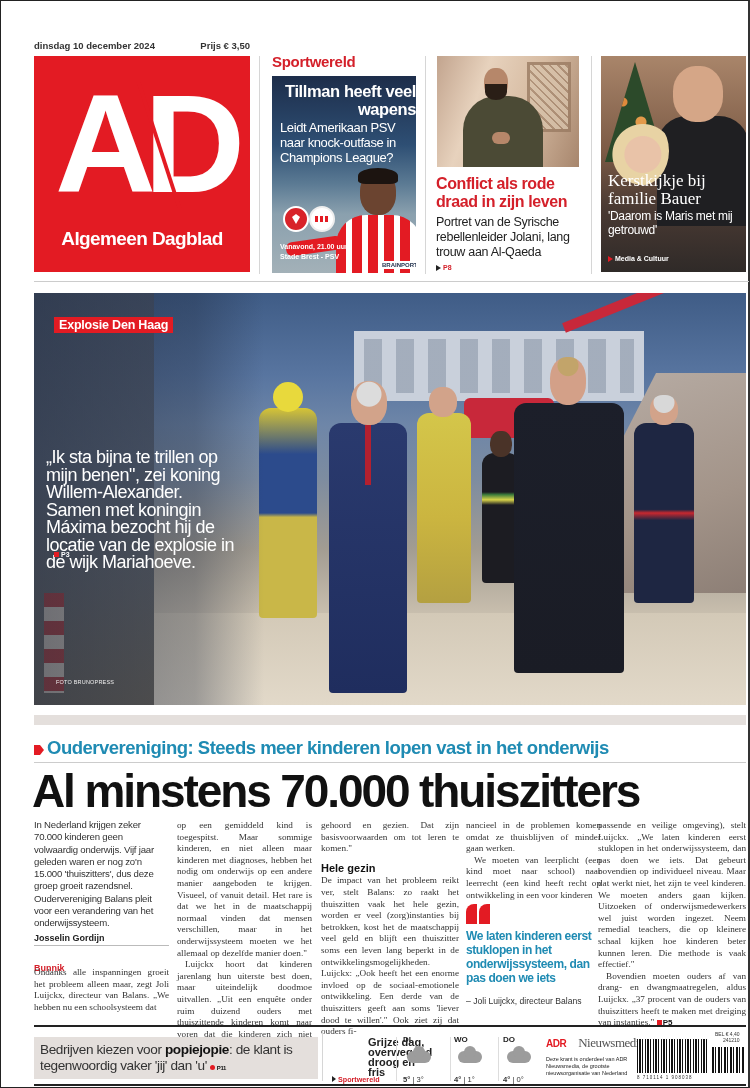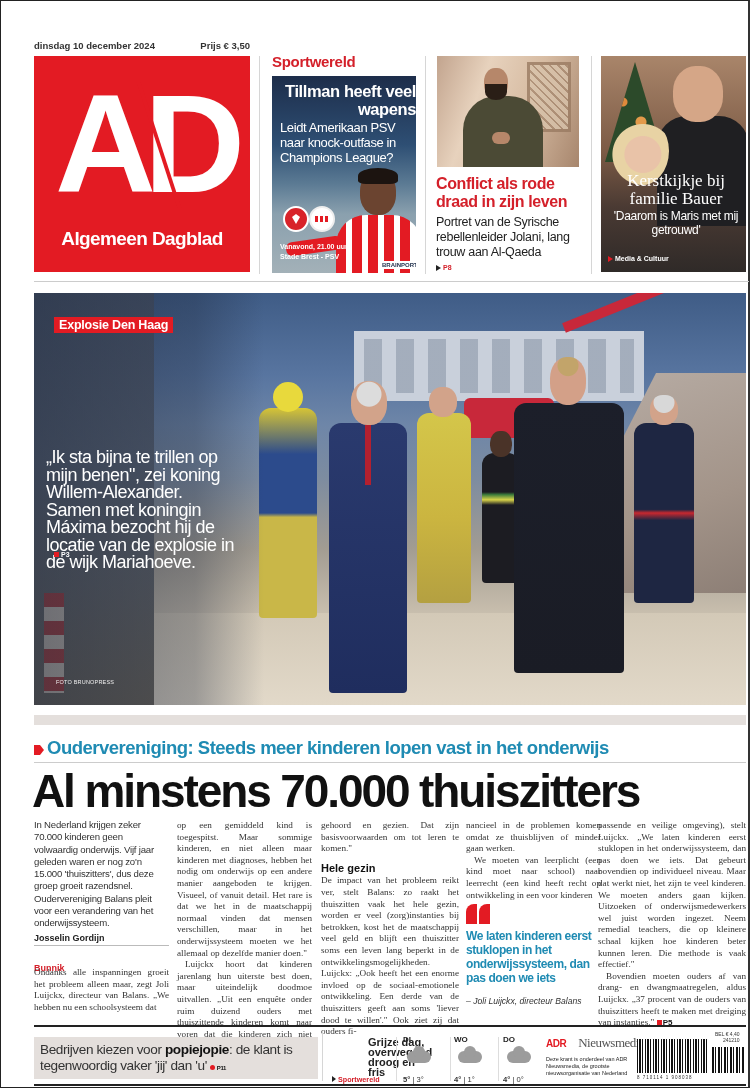--- a/index.html
+++ b/index.html
@@ -44,21 +44,21 @@
   .photo2 .beard { position: absolute; left: 48px; top: 28px; width: 22px; height: 16px; border-radius: 0 0 50% 50%; background: #2a1e16; }
   .photo2 .hand { position: absolute; left: 55px; top: 76px; width: 18px; height: 12px; border-radius: 6px; background: #b6876a; }
   .conflict-title { position: absolute; left: 435px; top: 174px; width: 150px; font-size: 16px; line-height: 18px; font-weight: bold; color: #d4202a; letter-spacing: -0.4px; }
   .conflict-sub { position: absolute; left: 435px; top: 214px; width: 155px; font-size: 12.5px; line-height: 15px; color: #222; letter-spacing: -0.3px; }
   .pref { font-size: 7px; font-weight: bold; color: #d4202a; }
   .pref::before { content: ""; display: inline-block; width: 0; height: 0; border-left: 5px solid #222; border-top: 3px solid transparent; border-bottom: 3px solid transparent; margin-right: 2px; vertical-align: middle; }
   .conflict-pref { position: absolute; left: 435px; top: 263px; }
 
   
   .bauer-card { position: absolute; left: 600px; top: 55px; width: 145px; height: 216px; overflow: hidden;
-    background: linear-gradient(180deg, #a9856a 0%, #7b5a45 45%, #4a3a33 70%, #2f2a28 100%); text-align: center; }
+    background: linear-gradient(180deg, #a9856a 0%, #7b5a45 45%, #4a3a33 70%, #2f2a28 100%); }
   .tree { position: absolute; left: 4px; top: 6px; width: 60px; height: 100px; background: #2c4a2a; clip-path: polygon(50% 0, 100% 100%, 0 100%); }
   .tree::after { content: ""; position: absolute; inset: 0; background: radial-gradient(circle at 30% 40%, #e08a3c 0 4px, transparent 5px), radial-gradient(circle at 60% 60%, #e39a4a 0 5px, transparent 6px), radial-gradient(circle at 45% 80%, #d98038 0 4px, transparent 5px), radial-gradient(circle at 70% 85%, #f0b070 0 4px, transparent 5px); }
   .bauer-man { position: absolute; left: 72px; top: 10px; width: 50px; height: 56px; border-radius: 45%; background: #d5a687; }
   .bauer-body { position: absolute; left: 56px; top: 60px; width: 92px; height: 110px; border-radius: 30px 30px 0 0; background: #1f1f22; }
   .bauer-woman { position: absolute; left: 10px; top: 60px; width: 58px; height: 70px; border-radius: 50%; background: radial-gradient(circle at 55% 55%, #e9c3a8 0 18px, #e8d3a4 19px 30px, transparent 31px); }
   .bauer-title { position: absolute; left: 7px; top: 116px; width: 136px; color: #fff; font-family: "Liberation Serif", serif; font-size: 17px; line-height: 18px; }
   .bauer-sub { position: absolute; left: 7px; top: 153px; width: 136px; color: #fff; font-size: 12px; line-height: 14px; letter-spacing: -0.3px; }
   .bauer-pref { position: absolute; left: 7px; top: 199px; color: #fff; font-size: 7px; font-weight: bold; }
   .bauer-pref::before { content: ""; display: inline-block; border-left: 5px solid #e31b23; border-top: 3px solid transparent; border-bottom: 3px solid transparent; margin-right: 2px; vertical-align: middle; }
 
@@ -109,21 +109,21 @@
   .byline { position: absolute; left: 33px; top: 932px; width: 135px; font-size: 9px; font-weight: bold; color: #222; border-bottom: 1px solid #bbb; padding-bottom: 2px; }
   .place { position: absolute; left: 33px; top: 946px; font-size: 9px; font-weight: bold; color: #d4202a; margin-top: 16px; }
   .col1-body { left: 33px; top: 966px; width: 135px; }
   .col2 { left: 176px; width: 135px; }
   .col3 { left: 320px; width: 138px; }
   .subhead { display: block; font-family: "Liberation Sans", sans-serif; font-weight: bold; font-size: 11px; color: #111; margin: 8px 0 1px; }
   .col4 { left: 465px; width: 135px; }
   .quote-mark { position: absolute; left: 465px; top: 903px; width: 26px; height: 20px; }
   .quote-mark span { position: absolute; top: 0; width: 11px; height: 20px; background: #e31b23; border-radius: 8px 0 0 0; }
   .quote-text { position: absolute; left: 465px; top: 928px; width: 138px; font-size: 12px; line-height: 14px; font-weight: bold; color: #1f8bb3; letter-spacing: -0.4px; }
-  .quote-attr { position: absolute; left: 465px; top: 995px; width: 140px; font-size: 8.6px; color: #333; font-style: italic; }
+  .quote-attr { position: absolute; left: 465px; top: 995px; width: 140px; font-size: 8.6px; color: #333; }
   .col5 { left: 597px; width: 148px; }
   .indent { text-indent: 8px; }
   .pref-inline { font-family: "Liberation Sans", sans-serif; font-weight: bold; font-size: 8px; color: #111; }
   .pref-inline::before { content: ""; display: inline-block; width: 5px; height: 5px; background: #e31b23; margin-right: 1px; }
 
   
   .footer-rule { position: absolute; left: 33px; top: 1024px; width: 712px; height: 2px; background: #222; }
   .footer-rule2 { position: absolute; left: 33px; top: 1083px; width: 712px; height: 2px; background: #222; }
   .promo { position: absolute; left: 33px; top: 1036px; width: 284px; height: 42px; background: #e4dfdc; padding: 5px 6px; font-size: 13.6px; line-height: 16px; color: #333; letter-spacing: -0.4px; }
   .promo b { color: #111; }

